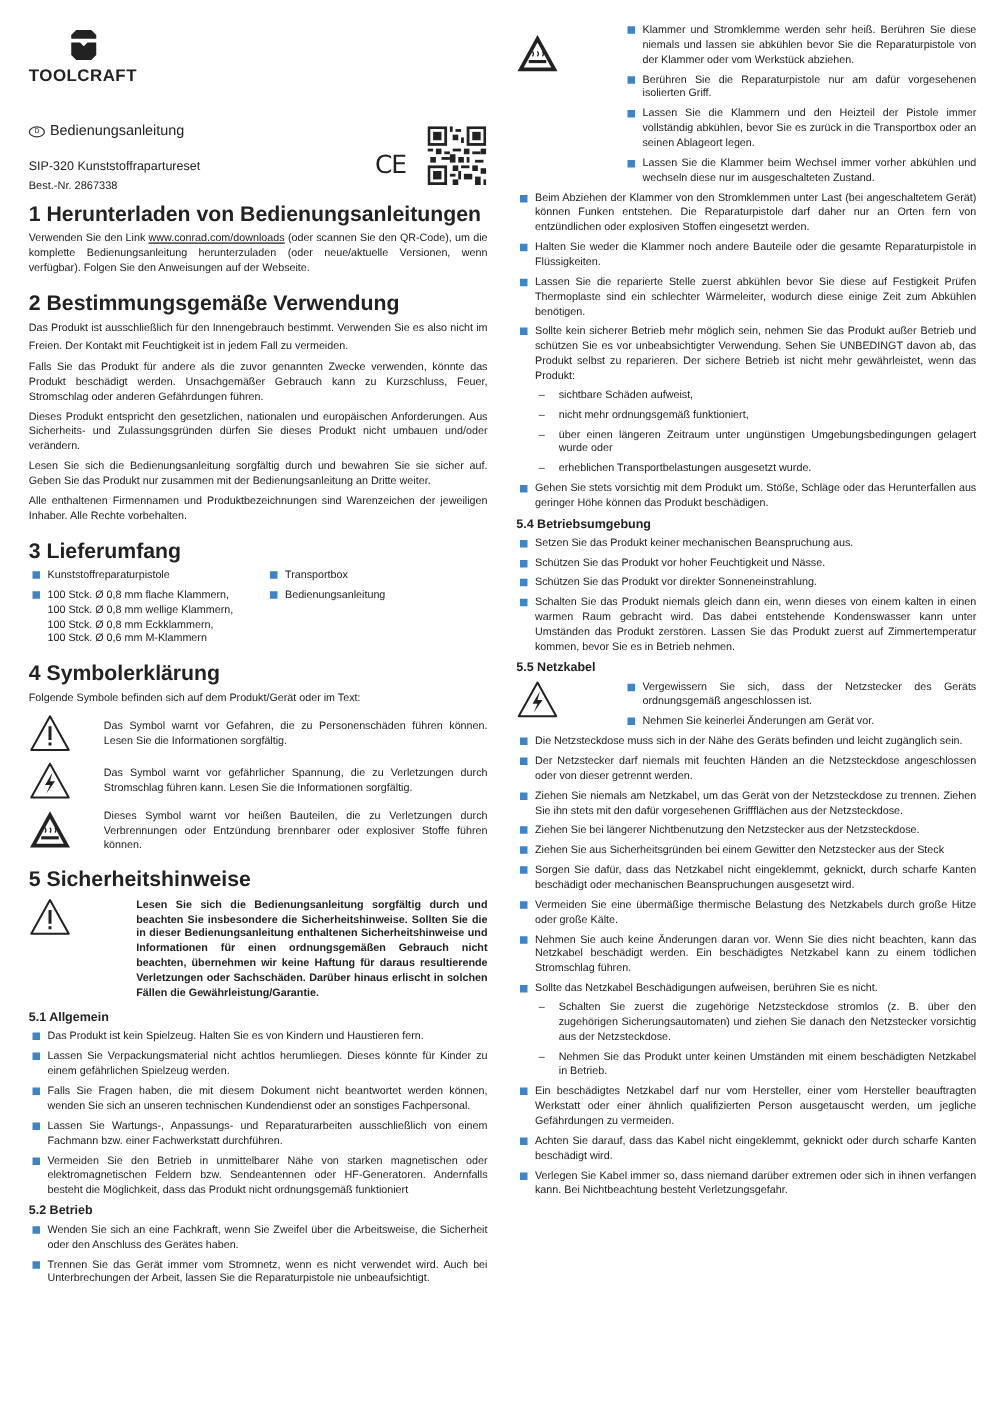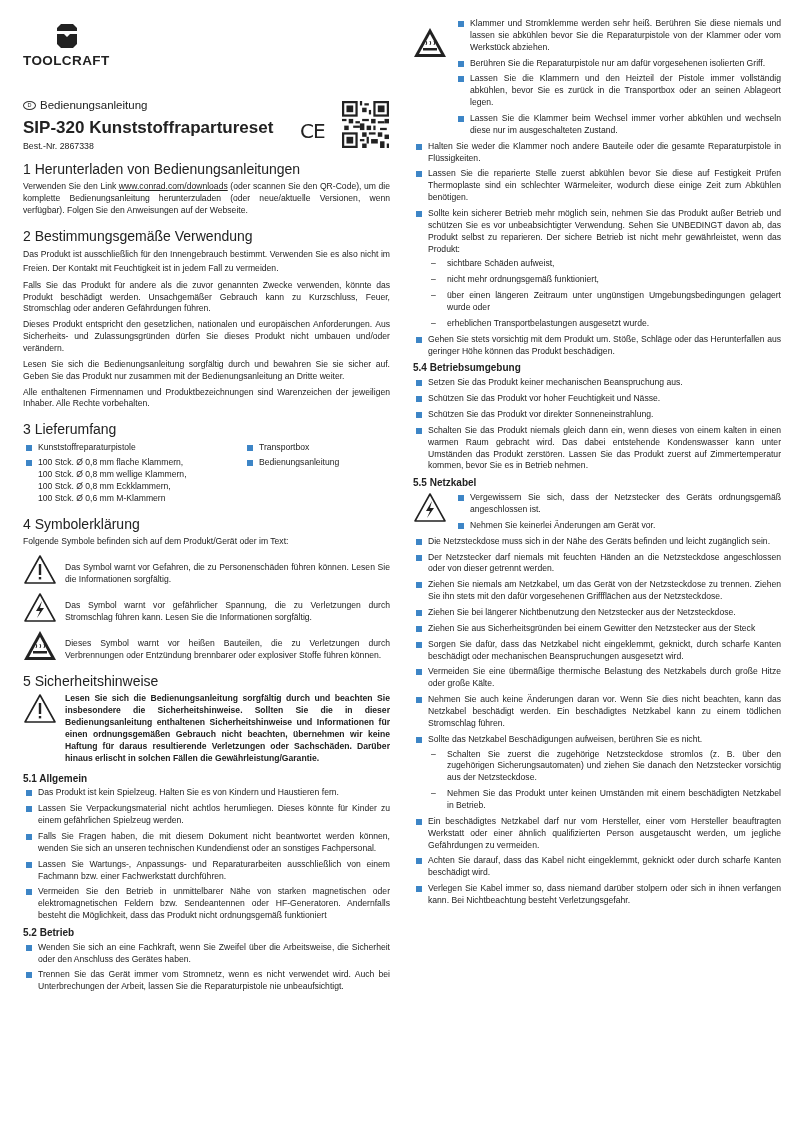--- a/index.html
+++ b/index.html
@@ -6,43 +6,43 @@
   html, body { width: 802px; height: 1134px; background: #ffffff; overflow: hidden; }
   body { font-family: "Liberation Sans", sans-serif; color: #222; font-size: 8.6px; line-height: 1.38; position: relative; }
   .col { position: absolute; top: 0; }
   .col-right { left: 413px; width: 368px; top: 18px; }
   .logo { position: absolute; left: 23px; top: 22px; width: 95px; }
   .logo-mark { display: block; margin-left: 30px; width: 28px; height: 28px; }
   .logo-text { font-weight: bold; font-size: 13.5px; letter-spacing: 0.4px; color: #222; margin-top: 2px; }
   .doc-head { position: absolute; left: 23px; top: 98px; width: 367px; }
   .doc-type { font-size: 11.5px; display: flex; align-items: center; gap: 4px; }
   .doc-type .lang { display: inline-block; width: 13px; height: 9px; border: 1px solid #333; border-radius: 50%; font-size: 5.5px; line-height: 7px; text-align: center; }
-  .doc-title { font-weight: bold; font-size: 17px; margin-top: 2px; }
+  .doc-title { font-weight: normal; font-size: 10px; margin-top: 13px; }
   .doc-order { font-size: 8.8px; margin-top: 1px; }
   .ce { position: absolute; left: 300px; top: 118px; font-size: 20px; letter-spacing: -1px; font-family: "DejaVu Sans", sans-serif; text-align: right; }
   .qr { position: absolute; left: 342px; top: 101px; width: 47px; height: 47px; }
   .sections { position: absolute; left: 23px; top: 160px; width: 367px; }
-  h2 { font-size: 14px; font-weight: normal; color: #222; margin: 0 0 2px 0; }
+  h2 { font-size: 17px; font-weight: bold; color: #222; margin: 0 0 2px 0; }
   h3 { font-size: 10px; font-weight: bold; margin: 3px 0 2px 0; }
   p { text-align: justify; margin-bottom: 4px; }
   .sec { margin-bottom: 10px; }
   .link { text-decoration: underline; }
   ul.b { list-style: none; }
   ul.b > li { position: relative; padding-left: 15px; margin-bottom: 4px; text-align: justify; }
   ul.b > li::before { content: ""; position: absolute; left: 3px; top: 3px; width: 6px; height: 6px; background: #3d85c6; }
   ul.d { list-style: none; margin-top: 3px; }
   ul.d > li { position: relative; padding-left: 19px; margin-bottom: 4px; }
   ul.d > li::before { content: "–"; position: absolute; left: 3px; top: 0; }
-  .two { display: flex; gap: 31px; }
+  .two { display: flex; }
   .two > ul { flex: 0 0 190px; }
-  .sym { display: flex; align-items: flex-end; margin-bottom: 6px; }
+  .sym { display: flex; align-items: center; margin-bottom: 6px; gap: 18px; }
   .sym .ic { flex: 0 0 42px; height: 32px; }
   .sym .tx { flex: 1; text-align: justify; }
   .bold { font-weight: bold; }
-  .warn-block { display: flex; align-items: flex-start; }
+  .warn-block { display: flex; align-items: flex-start; gap: 44px; }
   .warn-block .ic { flex: 0 0 42px; }
   .warn-block .tx { flex: 1; }
 </style>
 </head>
 <body>
 
 <div class="logo">
   <svg class="logo-mark" viewBox="0 0 28 28">
     <path d="M8 2 L20 2 L24 6 L24 9 L4 9 L4 6 Z" fill="#222"></path>
     <path d="M4 12 L11 12 L14 15 L17 12 L24 12 L24 22 L20 26 L8 26 L4 22 Z" fill="#222"></path>
@@ -200,20 +200,21 @@
       <rect x="10" y="21" width="14" height="2.5" fill="#222"></rect>
     </svg>
     <ul class="b tx">
       <li>Klammer und Stromklemme werden sehr heiß. Berühren Sie diese niemals und lassen sie abkühlen bevor Sie die Reparaturpistole von der Klammer oder vom Werkstück abziehen.</li>
       <li>Berühren Sie die Reparaturpistole nur am dafür vorgesehenen isolierten Griff.</li>
       <li>Lassen Sie die Klammern und den Heizteil der Pistole immer vollständig abkühlen, bevor Sie es zurück in die Transportbox oder an seinen Ablageort legen.</li>
       <li>Lassen Sie die Klammer beim Wechsel immer vorher abkühlen und wechseln diese nur im ausgeschalteten Zustand.</li>
     </ul>
   </div>
   <ul class="b">
+    <li>Beim Abziehen der Klammer von den Stromklemmen unter Last (bei angeschaltetem Gerät) können Funken entstehen. Die Reparaturpistole darf daher nur an Orten fern von entzündlichen oder explosiven Stoffen eingesetzt werden.</li>
     <li>Halten Sie weder die Klammer noch andere Bauteile oder die gesamte Reparaturpistole in Flüssigkeiten.</li>
     <li>Lassen Sie die reparierte Stelle zuerst abkühlen bevor Sie diese auf Festigkeit Prüfen Thermoplaste sind ein schlechter Wärmeleiter, wodurch diese einige Zeit zum Abkühlen benötigen.</li>
     <li>
       <span>Sollte kein sicherer Betrieb mehr möglich sein, nehmen Sie das Produkt außer Betrieb und schützen Sie es vor unbeabsichtigter Verwendung. Sehen Sie UNBEDINGT davon ab, das Produkt selbst zu reparieren. Der sichere Betrieb ist nicht mehr gewährleistet, wenn das Produkt:</span>
       <ul class="d">
         <li>sichtbare Schäden aufweist,</li>
         <li>nicht mehr ordnungsgemäß funktioniert,</li>
         <li>über einen längeren Zeitraum unter ungünstigen Umgebungsbedingungen gelagert wurde oder</li>
         <li>erheblichen Transportbelastungen ausgesetzt wurde.</li>
       </ul>
@@ -256,15 +257,15 @@
     <li>Nehmen Sie auch keine Änderungen daran vor. Wenn Sie dies nicht beachten, kann das Netzkabel beschädigt werden. Ein beschädigtes Netzkabel kann zu einem tödlichen Stromschlag führen.</li>
     <li>
       <span>Sollte das Netzkabel Beschädigungen aufweisen, berühren Sie es nicht.</span>
       <ul class="d">
         <li>Schalten Sie zuerst die zugehörige Netzsteckdose stromlos (z. B. über den zugehörigen Sicherungsautomaten) und ziehen Sie danach den Netzstecker vorsichtig aus der Netzsteckdose.</li>
         <li>Nehmen Sie das Produkt unter keinen Umständen mit einem beschädigten Netzkabel in Betrieb.</li>
       </ul>
     </li>
     <li>Ein beschädigtes Netzkabel darf nur vom Hersteller, einer vom Hersteller beauftragten Werkstatt oder einer ähnlich qualifizierten Person ausgetauscht werden, um jegliche Gefährdungen zu vermeiden.</li>
     <li>Achten Sie darauf, dass das Kabel nicht eingeklemmt, geknickt oder durch scharfe Kanten beschädigt wird.</li>
-    <li>Verlegen Sie Kabel immer so, dass niemand darüber stolpern oder sich in ihnen verfangen kann. Bei Nichtbeachtung besteht Verletzungsgefahr.</li>
+    <li>Verlegen Sie Kabel immer so, dass niemand darüber extremen oder sich in ihnen verfangen kann. Bei Nichtbeachtung besteht Verletzungsgefahr.</li>
   </ul>
 </div>
 
 </body></html>

